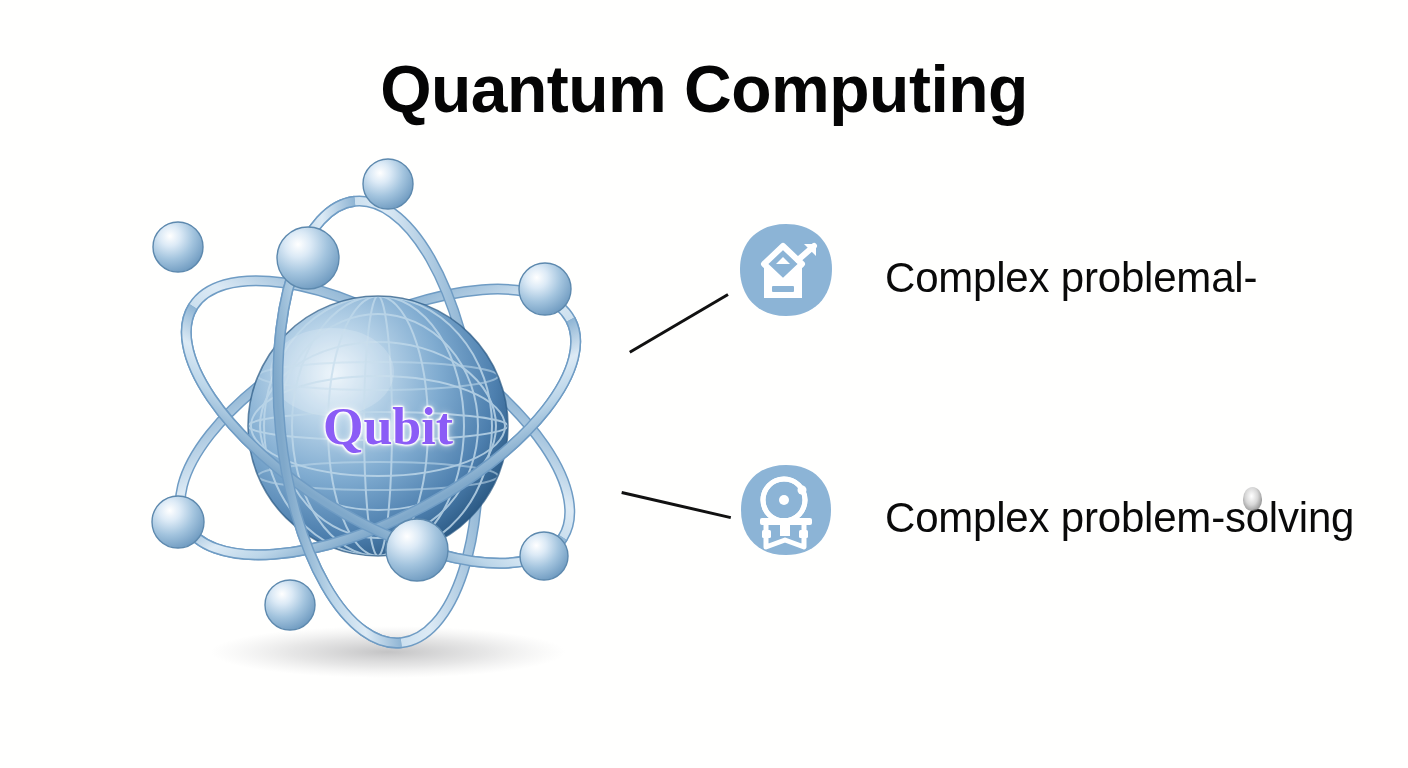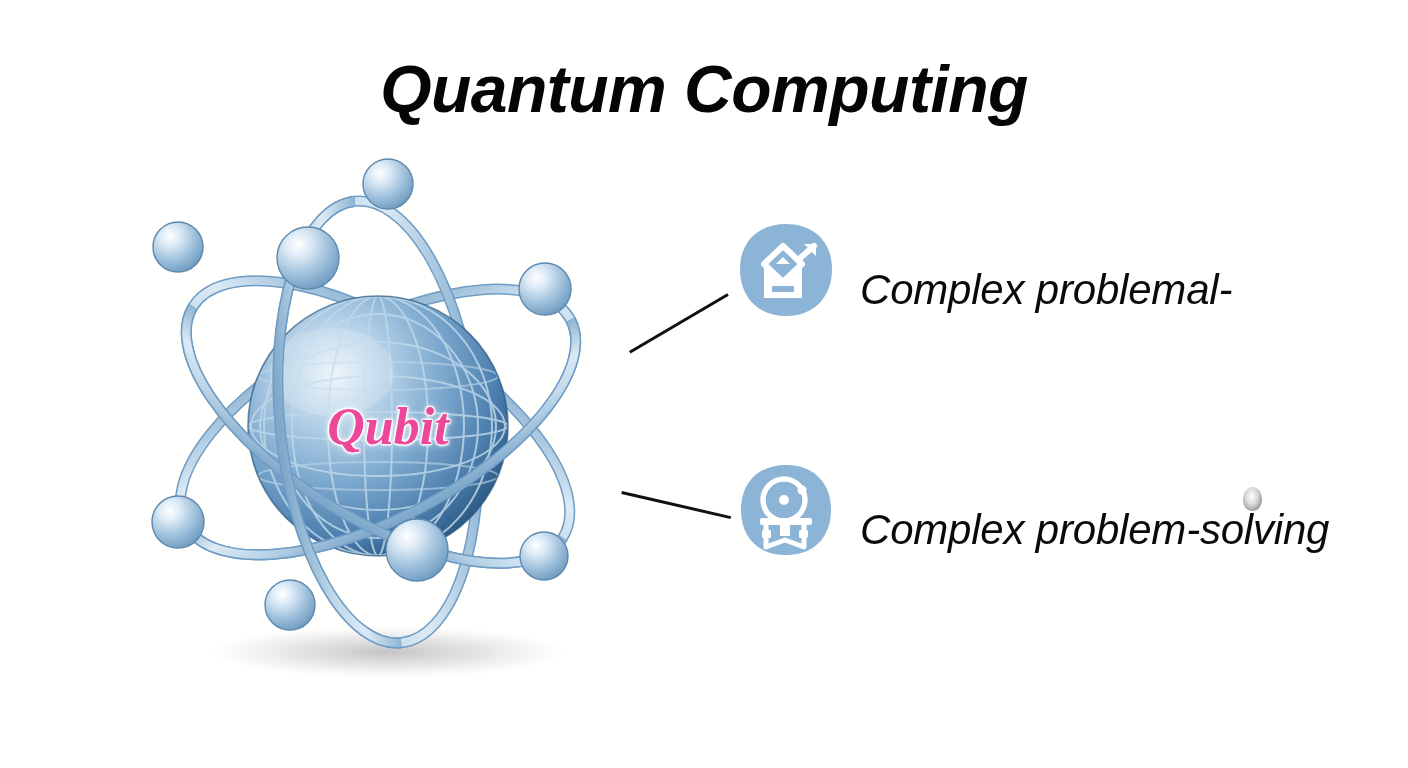--- a/index.html
+++ b/index.html
@@ -10,21 +10,20 @@
   }
   body {
     font-family: "Liberation Sans", sans-serif;
   }
   #stage {
     position: relative;
     width: 1408px;
     height: 768px;
     background: #fffffe;
     overflow: hidden;
-    font-style: italic;
   }
 
   
   #title {
     position: absolute;
     left: 0;
     top: 56px;
     width: 1408px;
     text-align: center;
     font-family: "Liberation Sans", sans-serif;
@@ -59,21 +58,21 @@
     height: 520px;
     display: flex;
     align-items: center;
     justify-content: center;
     pointer-events: none;
   }
   #qubit-label span {
     font-family: "Liberation Serif", serif;
     font-weight: bold;
     font-size: 52px;
-    color: #ec4899;
+    color: #8b5cf6;
     letter-spacing: 0px;
     transform: translate(8px, 16px);
     text-shadow:
        0 0  3px #ffffff,
        1px 1px 2px #ffffff,
       -1px 1px 2px #ffffff,
        1px -1px 2px #ffffff,
       -1px -1px 2px #ffffff,
        0 0 8px rgba(255,255,255,0.95);
   }
@@ -95,21 +94,22 @@
     left: 622px;
     top: 491px;
     width: 112px;
     transform: rotate(13.0deg);
   }
 
   
   .feature {
     position: absolute;
     display: flex;
-    align-items: flex-end;
+    align-items: center;
+    gap: 25px;
   }
   #feature-1 { left: 738px; top: 222px; }
   #feature-2 { left: 738px; top: 462px; }
 
   .feature-icon {
     position: relative;
     flex: 0 0 auto;
     width: 96px;
     height: 96px;
   }

